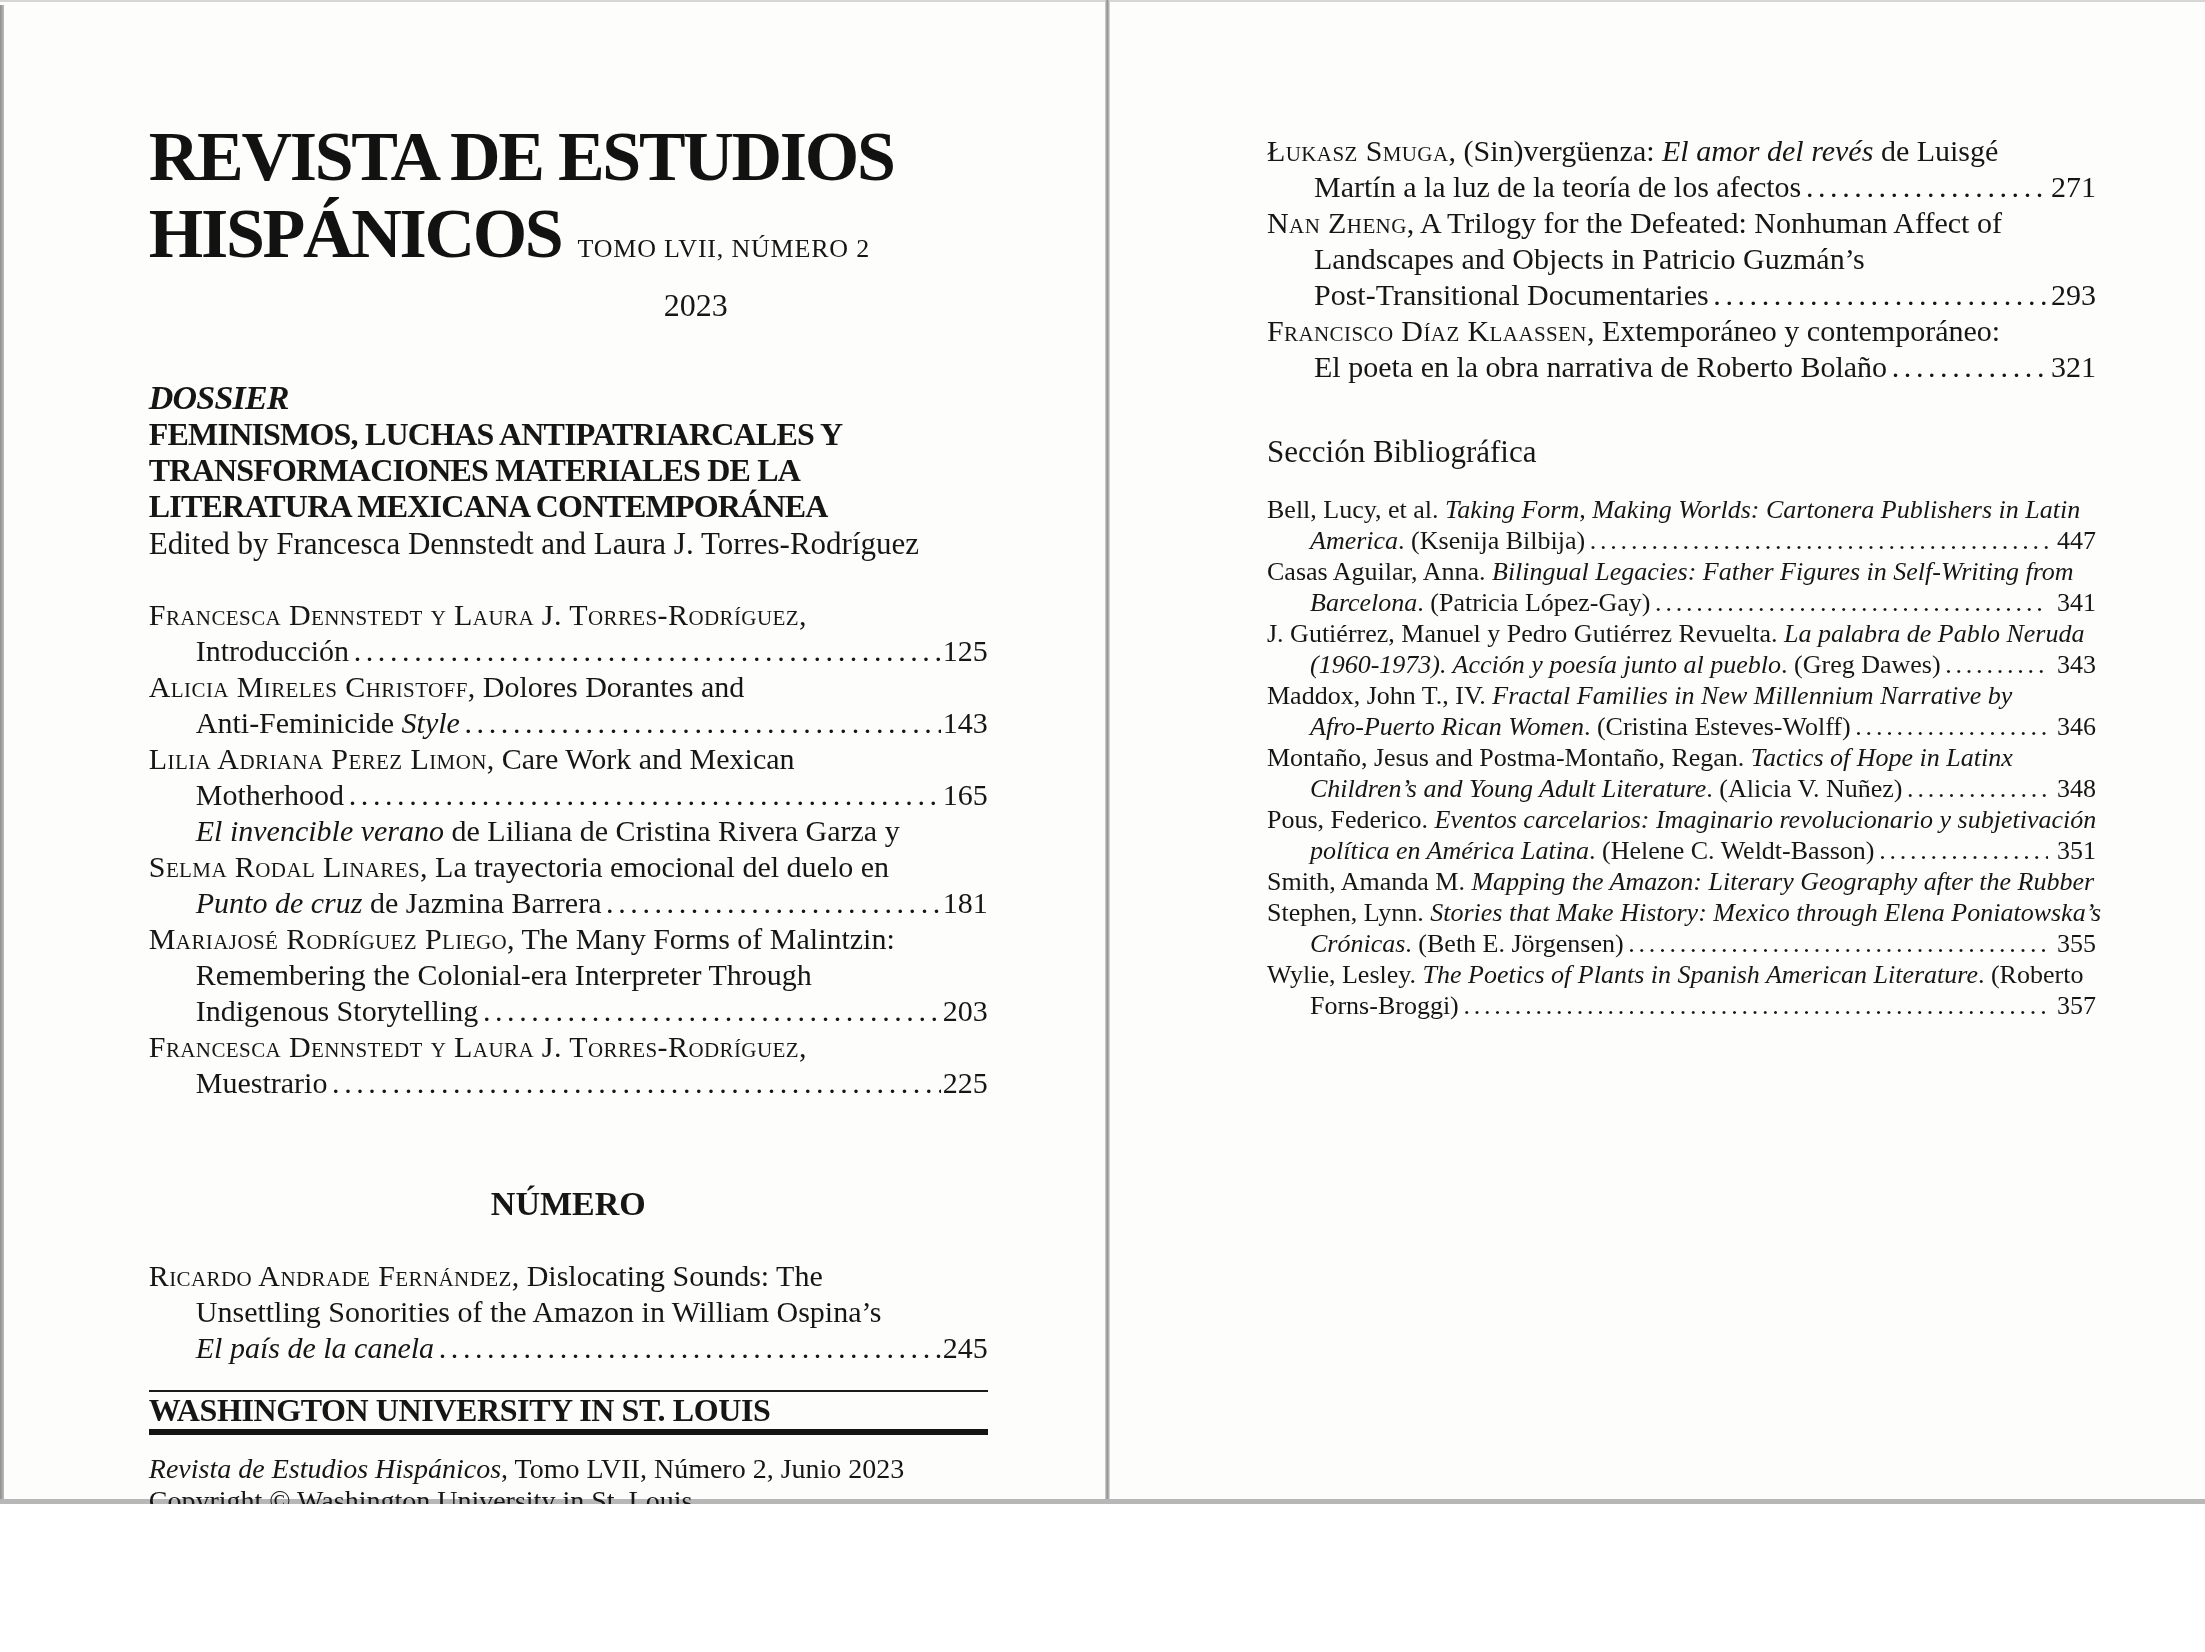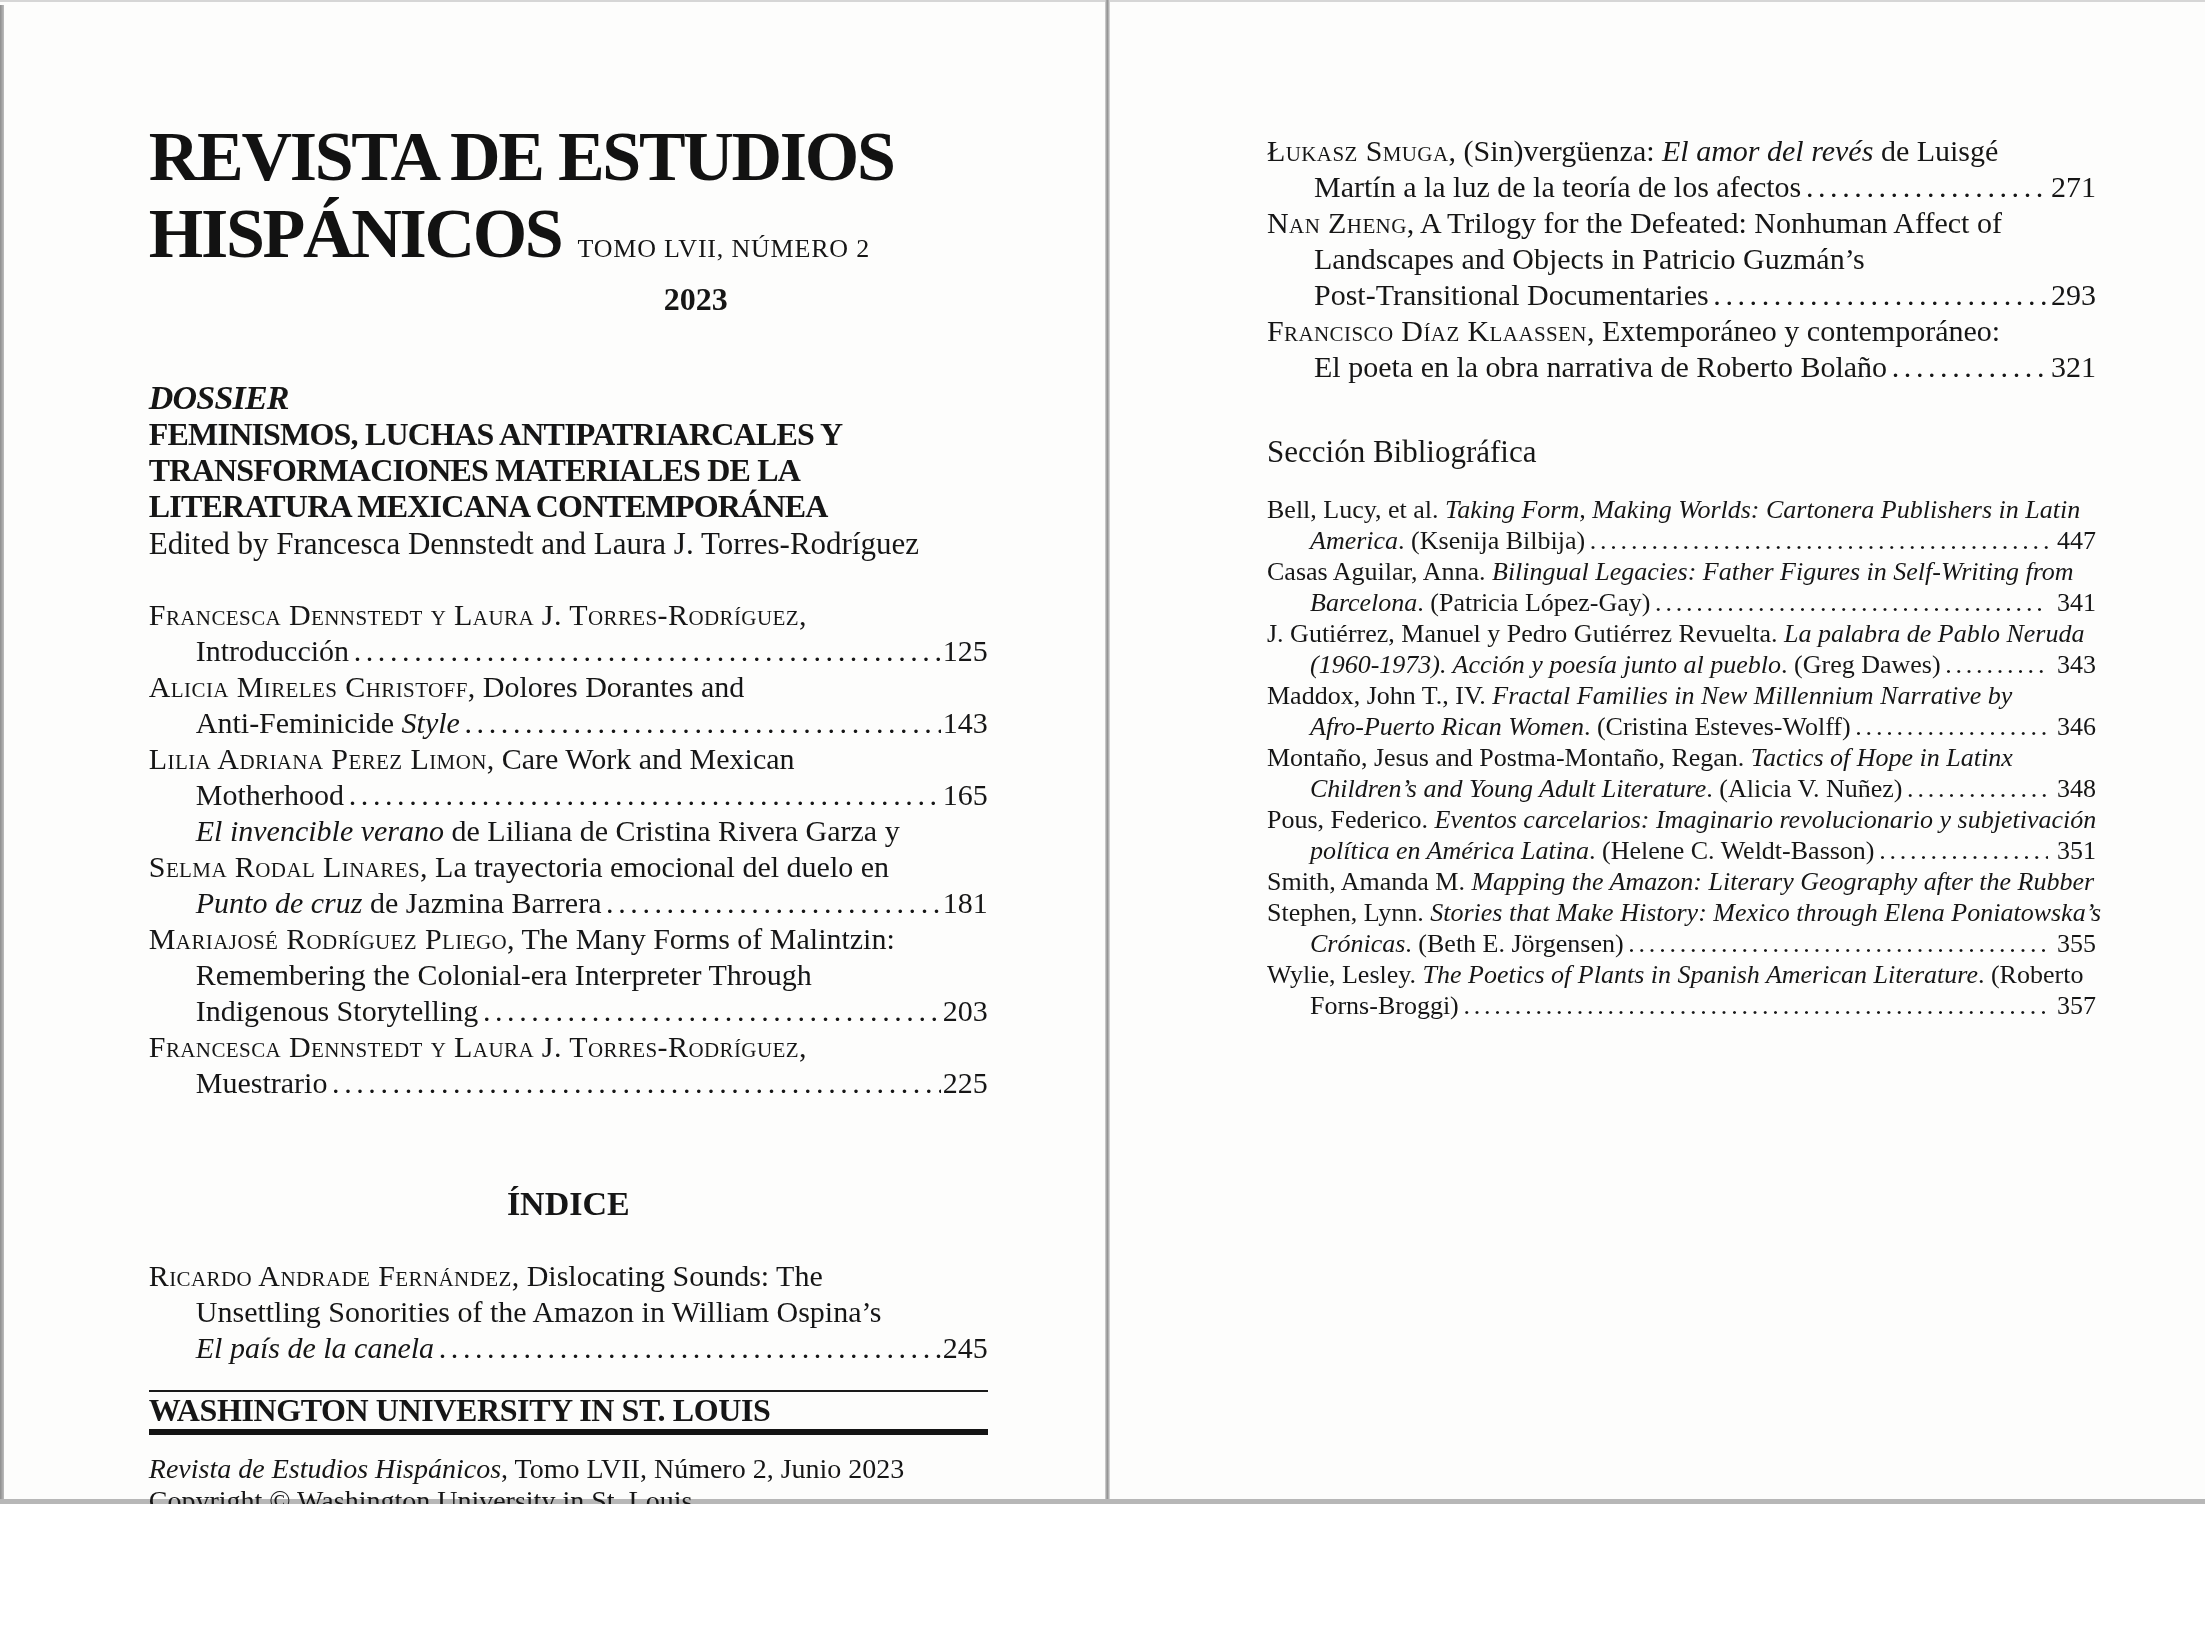--- a/index.html
+++ b/index.html
@@ -29,21 +29,21 @@
   .cr { left: 157px; width: 829px; }  
 
   
   .title-block { top: 118px; }
   .title-line1, .title-line2 {
     font-weight: bold; font-size: 70px; line-height: 77px;
     letter-spacing: -2.3px; color: #121212; white-space: nowrap;
   }
   .title-row { display: flex; align-items: baseline; }
   .volume { font-size: 26px; letter-spacing: 0.8px; margin-left: 16px; white-space: nowrap; }
-  .year   { font-size: 32px; margin-top: 9px; margin-left: 515px; font-weight: bold; }
+  .year   { font-size: 32px; margin-top: 15px; margin-left: 515px; }
 
   
   .dossier-block { top: 380px; }
   .dossier-label { font-size: 34px; font-weight: bold; font-style: italic; line-height: 36px; letter-spacing: -0.8px; }
   .dossier-title-line { font-size: 32px; font-weight: bold; line-height: 36px; letter-spacing: -0.8px; }
   .edited-by { font-size: 31px; line-height: 36px; margin-top: 1.5px; }
 
   
   .toc-block { }
   #left-toc   { top: 597px; }
@@ -173,21 +173,21 @@
             <span class="toc-text"><span class="sc">Francesca Dennstedt y Laura J. Torres-Rodríguez</span><span>,</span></span>
           </div>
           <div class="toc-line indent">
             <span class="toc-text"><span>Muestrario</span></span>
             <span class="dots"></span>
             <span class="pagenum">225</span>
           </div>
         </div>
       </div>
 
-    <div class="content cl indice-heading">ÍNDICE</div>
+    <div class="content cl indice-heading">NÚMERO</div>
 
     <div class="content cl toc-block" id="indice-toc">
         <div class="toc-entry">
           <div class="toc-line">
             <span class="toc-text"><span class="sc">Ricardo Andrade Fernández</span><span>, Dislocating Sounds: The</span></span>
           </div>
           <div class="toc-line indent">
             <span class="toc-text"><span>Unsettling Sonorities of the Amazon in William Ospina’s</span></span>
           </div>
           <div class="toc-line indent">

